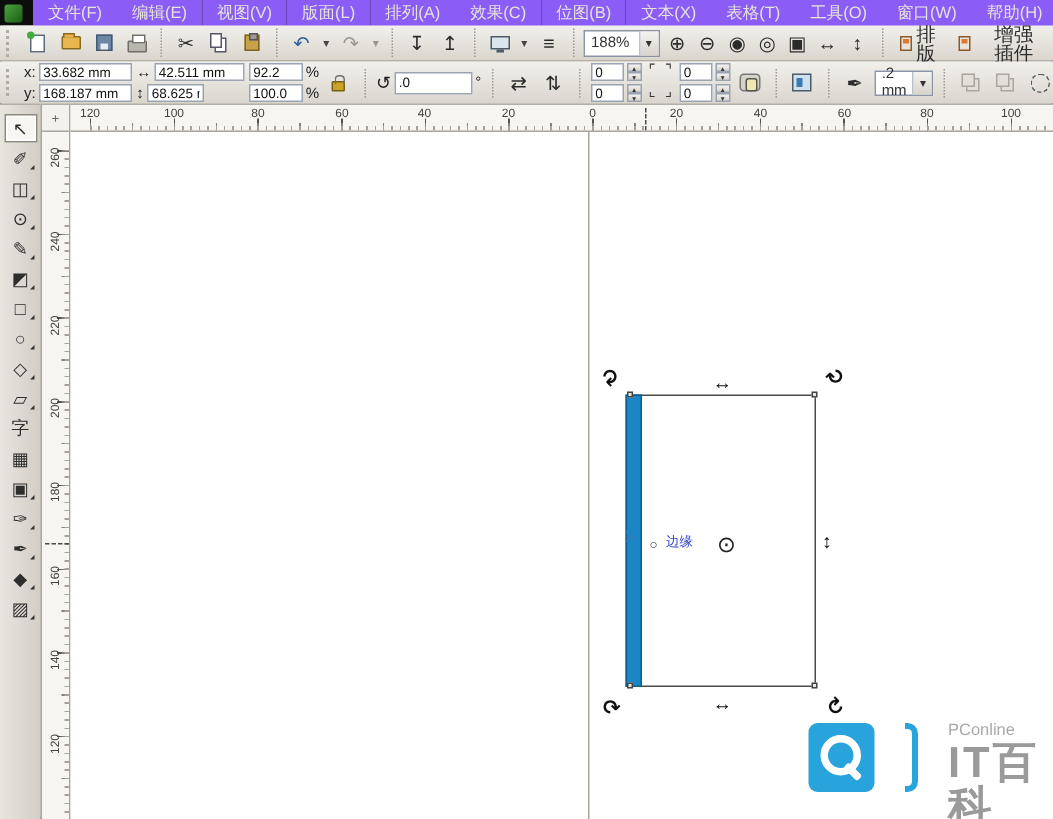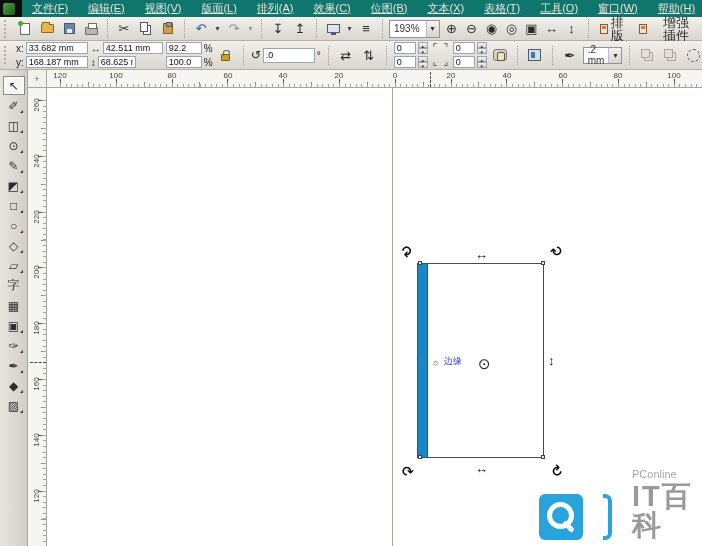--- a/index.html
+++ b/index.html
@@ -7,21 +7,21 @@
     font-family:"Liberation Sans","DejaVu Sans",sans-serif; }
   .app { position:relative; width:702px; height:546px; background:#d9d5cd;
     box-shadow: inset 0 0 0 1px #3a3a3a; }
 
   
   .menubar { position:absolute; left:0; top:0; right:0; height:17px; background:#0d0d0d;
     display:flex; align-items:center; gap:1px; padding-left:3px; }
   .app-icon { width:12px; height:12px; background:linear-gradient(135deg,#49a33c,#1e5c18);
     border-radius:2px; margin-right:6px; flex:0 0 auto; }
   .menu-item { color:#e6e3da; font-size:11px; padding:1px 9px 2px; white-space:nowrap;
-    border:1px solid transparent; border-top-color:#2e2e2e; background:#0f766e; cursor:default;text-decoration:underline; }
+    border:1px solid transparent; border-top-color:#2e2e2e; background:#8b5cf6; cursor:default; }
 
   
   .toolbar { position:absolute; left:0; right:0; display:flex; align-items:center;
     background:linear-gradient(#f2f0ec,#dad6ce); border-bottom:1px solid #b3afa7;
     padding:0 4px; font-size:11px; color:#333; }
   .tb1 { top:17px; height:24px; gap:2px; }
   .tb2 { top:41px; height:29px; gap:3px; }
   .grip { width:5px; height:18px; border-left:2px dotted #b0aca4; margin-right:4px; flex:0 0 auto; }
   .sep { width:1px; height:19px; border-left:1px dotted #9d998f; margin:0 4px; flex:0 0 auto; }
   .tbtn { min-width:20px; height:20px; display:flex; align-items:center; justify-content:center;
@@ -130,21 +130,21 @@
   .node { position:absolute; width:4px; height:4px; background:#e8e8e8; border:1px solid #444; }
   .handle { position:absolute; font-size:13px; font-weight:bold; color:#111; line-height:1; }
   .handle.rot { font-size:14px; }
   .pivot { position:absolute; font-size:15px; color:#222; line-height:1; }
   .snap-move { position:absolute; color:#2f7fc0; font-size:11px; font-weight:bold; line-height:1; }
   .snap-circle { position:absolute; color:#333; font-size:9px; line-height:1; }
   .snap-label { position:absolute; color:#3344cc; font-size:9px; line-height:1; }
 
   
   .watermark { position:absolute; left:488px; top:390px; width:167px; height:66px; background:#fff;
-    display:flex; align-items:flex-end; gap:20px; padding:4px; }
+    display:flex; align-items:flex-start; gap:20px; padding:4px; }
   .wm-icon { position:relative; width:44px; height:46px; background:#29a3dc; border-radius:6px; flex:0 0 auto; }
   .wm-icon::before { content:''; position:absolute; left:8px; top:8px; width:17px; height:17px;
     border:5px solid #fff; border-radius:50%; }
   .wm-icon::after { content:''; position:absolute; left:27px; top:26px; width:5px; height:13px;
     background:#fff; transform:rotate(-45deg); border-radius:2px; }
   .wm-bracket { width:9px; height:46px; border:4px solid #29a3dc; border-left:none;
     border-radius:0 7px 7px 0; flex:0 0 auto; }
   .wm-text { display:flex; flex-direction:column; line-height:1; }
   .wm-brand { font-size:11px; color:#a9a9a9; margin-bottom:2px; }
   .wm-title { font-size:29px; font-weight:bold; color:#9a9a9a; letter-spacing:2px; }
@@ -233,21 +233,21 @@
         <span class="i i-monitor"></span>
       </span>
     <span class="tbtn small-drop">
         <span>▾</span>
       </span>
     <span class="tbtn">
         <span>≡</span>
       </span>
     <span class="sep"></span>
     <span class="combo" style="width:74px">
-      <span class="val">193%</span>
+      <span class="val">188%</span>
       <span class="drop">▾</span>
     </span>
     <span style="display:flex">
 
         <span class="tbtn">
           <span>⊕</span>
         </span>
 
         <span class="tbtn">
           <span>⊖</span>

